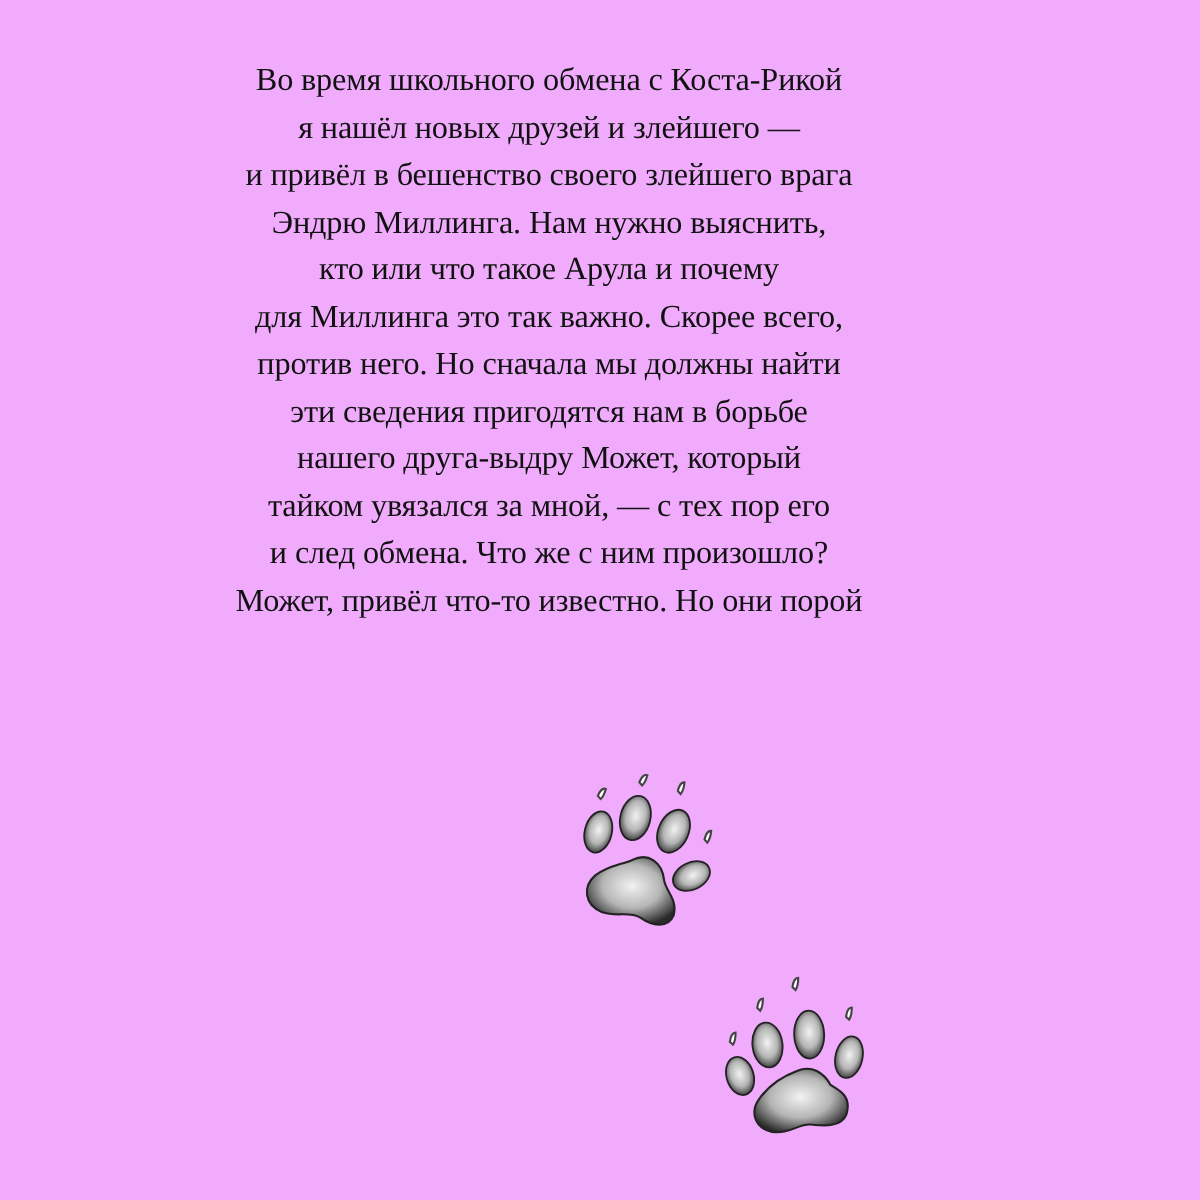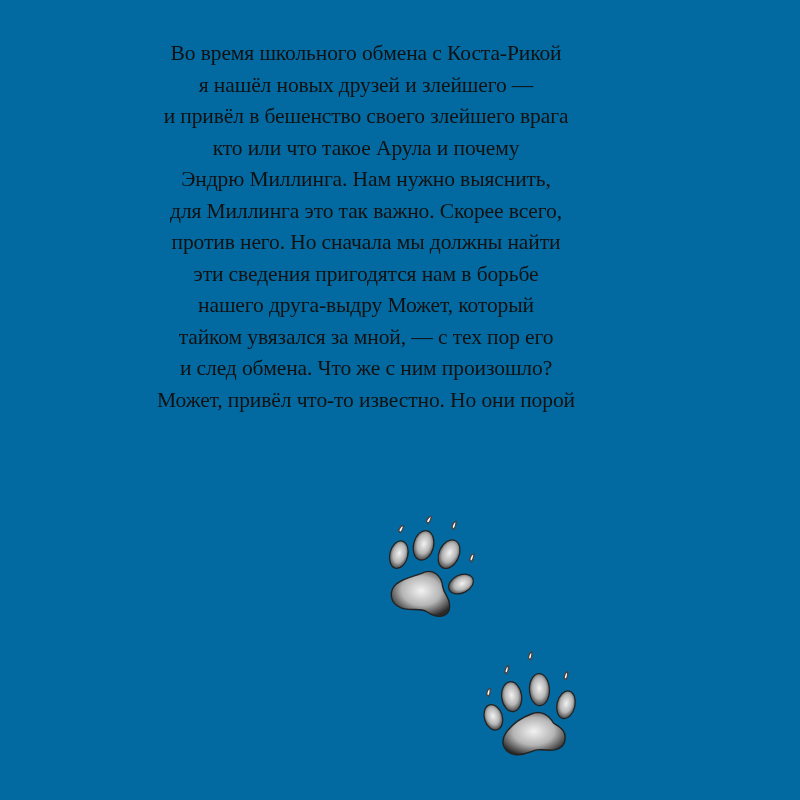--- a/index.html
+++ b/index.html
@@ -1,38 +1,38 @@
 <!DOCTYPE html>
 <html><head>
 <meta charset="utf-8">
 <style>
   html, body { margin: 0; padding: 0; background: #ffffff; }
   body { width: 800px; height: 800px; position: relative; overflow: hidden; }
-  .page { position: absolute; left: 0; top: 0; width: 800px; height: 800px; background: #0369a1; }
+  .page { position: absolute; left: 0; top: 0; width: 800px; height: 800px; background: #f0abfc; }
   .text-block {
     position: absolute; left: 140px; top: 38px; width: 452px;
     text-align: center;
     font-family: "Liberation Serif", "DejaVu Serif", serif;
     font-size: 21.5px; line-height: 31.5px; color: #111111;
     letter-spacing: -0.1px;
   }
   .text-line { display: block; white-space: nowrap; }
   .paw { position: absolute; }
   .paw svg { display: block; overflow: visible; }
 </style>
 </head>
 <body>
 
 <div class="page">
   <div class="text-block">
     <span class="text-line">Во время школьного обмена с Коста-Рикой</span>
     <span class="text-line">я нашёл новых друзей и злейшего —</span>
     <span class="text-line">и привёл в бешенство своего злейшего врага</span>
+    <span class="text-line">Эндрю Миллинга. Нам нужно выяснить,</span>
     <span class="text-line">кто или что такое Арула и почему</span>
-    <span class="text-line">Эндрю Миллинга. Нам нужно выяснить,</span>
     <span class="text-line">для Миллинга это так важно. Скорее всего,</span>
     <span class="text-line">против него. Но сначала мы должны найти</span>
     <span class="text-line">эти сведения пригодятся нам в борьбе</span>
     <span class="text-line">нашего друга-выдру Может, который</span>
     <span class="text-line">тайком увязался за мной, — с тех пор его</span>
     <span class="text-line">и след обмена. Что же с ним произошло?</span>
     <span class="text-line">Может, привёл что-то известно. Но они порой</span>
   </div>
 
   <div class="paw" style="left:382px; top:516px;">

